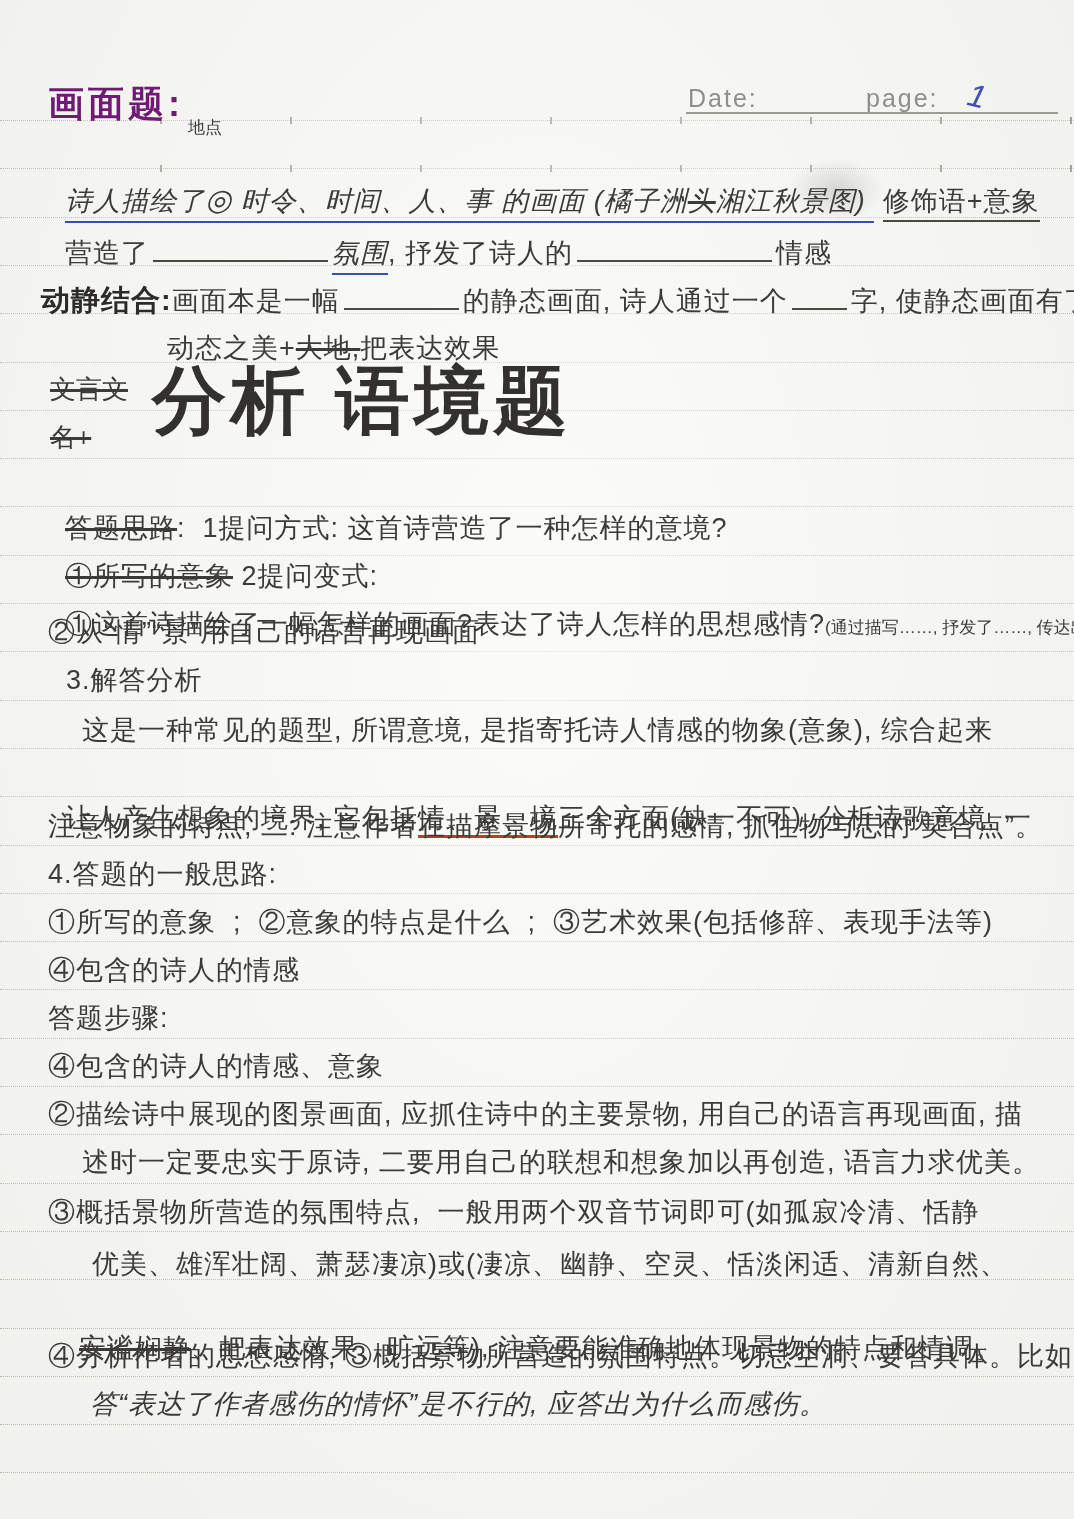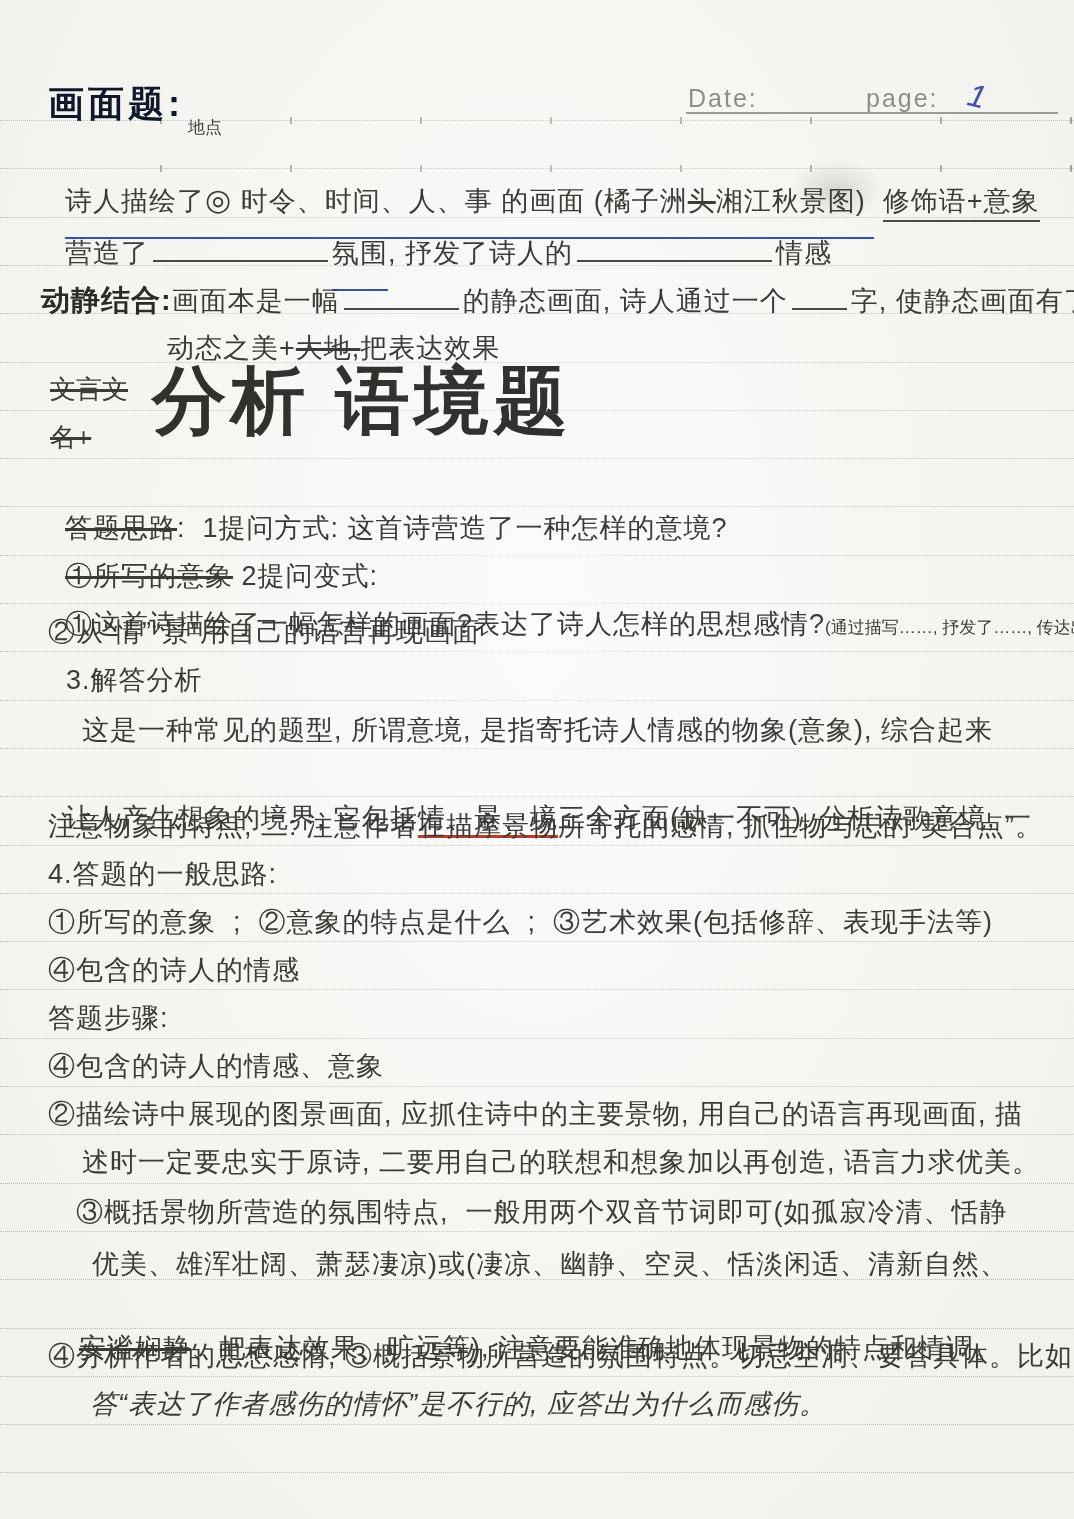--- a/index.html
+++ b/index.html
@@ -12,27 +12,27 @@
     radial-gradient(ellipse at 50% 40%, rgba(255,255,255,.55), rgba(200,200,195,.12) 85%);pointer-events:none;}
   
   .rule{position:absolute;left:0;width:1074px;height:0;border-top:1px dotted #b9b9b0;}
   .tick{position:absolute;width:2px;height:7px;background:#9a9a92;top:-4px;}
   
   .hdr-label{position:absolute;color:#8e8e8a;font-size:25px;letter-spacing:2px;}
   .page-num{position:absolute;color:#4150b2;font-size:32px;transform:rotate(14deg);font-style:italic;}
   .hdr-line{position:absolute;left:686px;top:112px;width:372px;height:0;border-top:2px solid #9c9c97;}
   
   .line{position:absolute;left:48px;font-size:27px;line-height:40px;color:#3c3b37;white-space:pre;letter-spacing:1px;}
-  .red-title{position:absolute;left:48px;top:80px;font-size:36px;font-weight:bold;color:#0f172a;letter-spacing:4px;}
+  .red-title{position:absolute;left:48px;top:80px;font-size:36px;font-weight:bold;color:#701a75;letter-spacing:4px;}
   .big-title{position:absolute;left:152px;top:352px;font-size:74px;font-weight:600;color:#32312d;letter-spacing:5px;white-space:pre;}
   .margin-note{position:absolute;left:50px;font-size:26px;color:#3c3b37;text-decoration:line-through;text-decoration-thickness:2.5px;}
   .struck{text-decoration:line-through;text-decoration-thickness:2.5px;}
   .blank{display:inline-block;border-bottom:2.5px solid #4a4a45;height:1.05em;vertical-align:baseline;margin:0 4px;}
   .b175{width:175px;} .b195{width:195px;} .b115{width:115px;} .b55{width:55px;}
-  .blue-ul{border-bottom:2.5px solid #3a4db0;padding-bottom:21px;}
+  .blue-ul{border-bottom:2.5px solid #3a4db0;padding-bottom:5px;font-style:italic;}
   .black-ul{border-bottom:2.5px solid #4a4a45;padding-bottom:4px;}
   .red-ul{border-bottom:3px solid #bf3b2b;padding-bottom:2px;}
   .circle-mark{font-size:30px;color:#3c3b37;}
   .annotation{position:absolute;left:188px;top:116px;font-size:17px;color:#3c3b37;letter-spacing:0;}
   .small-note{font-size:17px;letter-spacing:0;}
   .bold-label{font-weight:bold;color:#2c2b28;font-size:29px;}
   .smudge{position:absolute;left:788px;top:158px;width:96px;height:64px;border-radius:50%;
     background:radial-gradient(ellipse, rgba(140,140,136,.30), rgba(140,140,136,0) 70%);}
 </style>
 </head>
@@ -140,21 +140,21 @@
 </div>
 
 <div class="line" style="top:806px;">注意物象的特点, 二: 注意作者在描摩景物所寄托的感情, 抓住物与志的“契合点”。</div>
 <div class="line" style="top:854px;">4.答题的一般思路:</div>
 <div class="line" style="top:902px;">①所写的意象  ;  ②意象的特点是什么  ;  ③艺术效果(包括修辞、表现手法等)</div>
 <div class="line" style="top:950px;text-align:right;">④包含的诗人的情感</div>
 <div class="line" style="top:998px;">答题步骤:</div>
 <div class="line" style="top:1046px;">④包含的诗人的情感、意象</div>
 <div class="line" style="top:1094px;">②描绘诗中展现的图景画面, 应抓住诗中的主要景物, 用自己的语言再现画面, 描</div>
 <div class="line" style="top:1142px;left:82px;">述时一定要忠实于原诗, 二要用自己的联想和想象加以再创造, 语言力求优美。</div>
-<div class="line" style="top:1192px;margin-left:28px;">③概括景物所营造的氛围特点,  一般用两个双音节词即可(如孤寂冷清、恬静</div>
+<div class="line" style="top:1192px;">③概括景物所营造的氛围特点,  一般用两个双音节词即可(如孤寂冷清、恬静</div>
 <div class="line" style="top:1244px;left:92px;">优美、雄浑壮阔、萧瑟凄凉)或(凄凉、幽静、空灵、恬淡闲适、清新自然、</div>
 
 <div class="line" style="top:1288px;left:62px;">
   <span class="struck">安谧娴静</span><span>、把表达效果、旷远等), 注意要能准确地体现景物的特点和情调。</span>
 </div>
 
 <div class="line" style="top:1336px;">④分析作者的思想感情, ③概括景物所营造的氛围特点。切忌空洞、要答具体。比如</div>
 <div class="line" style="top:1384px;left:90px;font-style:italic;">答“表达了作者感伤的情怀”是不行的, 应答出为什么而感伤。</div>
 
 </body></html>

